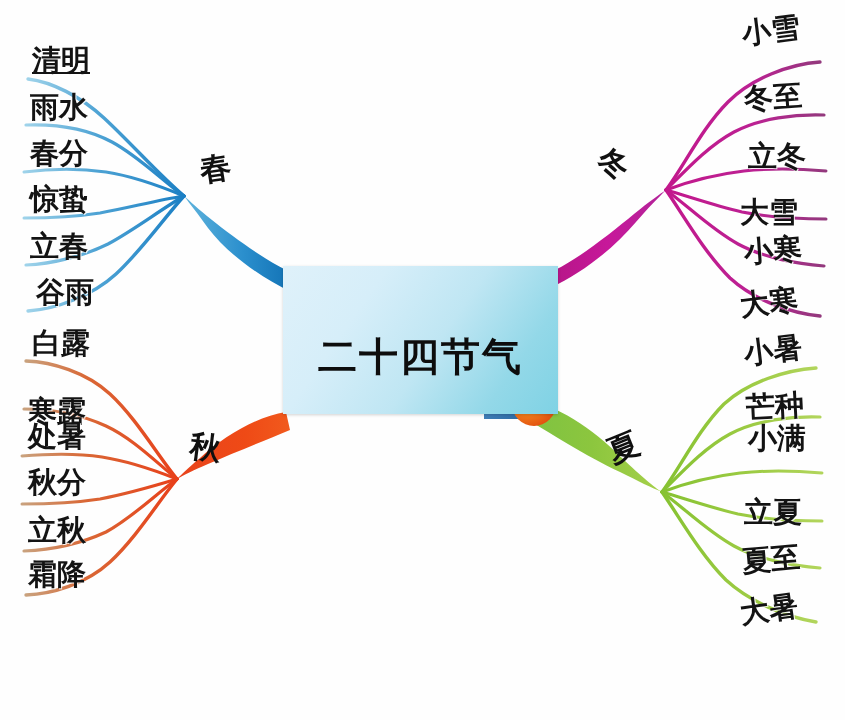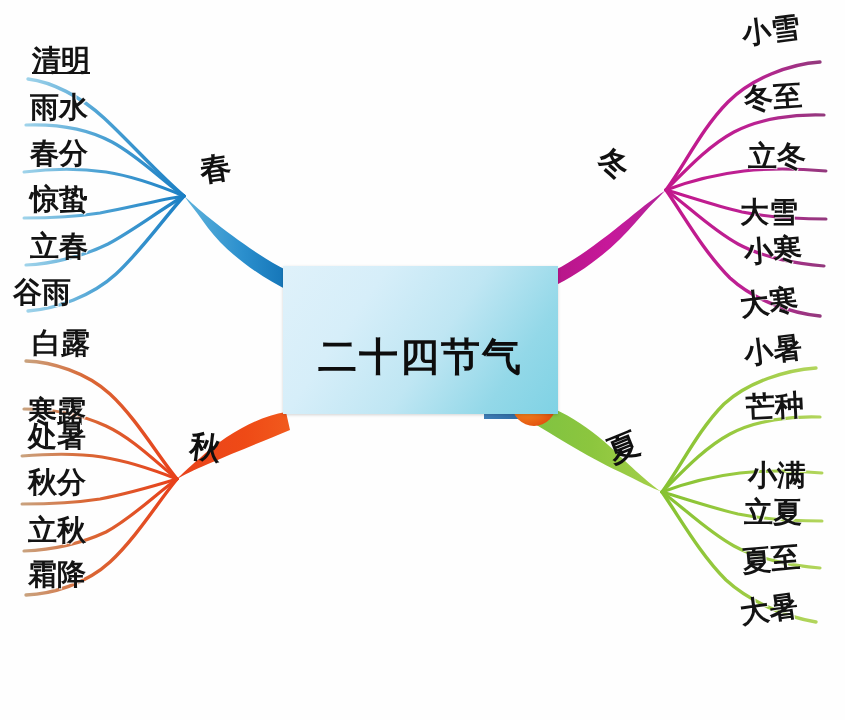--- a/index.html
+++ b/index.html
@@ -193,36 +193,36 @@
   <div class="branch-label" style="left:200px; top:153px; transform:rotate(-9deg);">春</div>
   <div class="branch-label" style="left:190px; top:432px; transform:rotate(7deg);">秋</div>
   <div class="branch-label" style="left:598px; top:148px; transform:rotate(16deg);">冬</div>
   <div class="branch-label" style="left:608px; top:432px; transform:rotate(-22deg);">夏</div>
 
   <div class="leaf-label" style="left:32px; top:46px;text-decoration:underline;">清明</div>
   <div class="leaf-label" style="left:30px; top:93px;">雨水</div>
   <div class="leaf-label" style="left:30px; top:139px;">春分</div>
   <div class="leaf-label" style="left:30px; top:185px;text-align:right;">惊蛰</div>
   <div class="leaf-label" style="left:30px; top:232px;">立春</div>
-  <div class="leaf-label" style="left:13px; top:278px;">谷雨</div>
+  <div class="leaf-label" style="left:36px; top:278px;">谷雨</div>
 
   <div class="leaf-label" style="left:32px; top:329px;">白露</div>
   <div class="leaf-label" style="left:28px; top:376px;margin-top:21px;">寒露</div>
   <div class="leaf-label" style="left:28px; top:422px;">处暑</div>
   <div class="leaf-label" style="left:28px; top:468px;">秋分</div>
   <div class="leaf-label" style="left:28px; top:516px;text-align:right;">立秋</div>
   <div class="leaf-label" style="left:28px; top:560px;">霜降</div>
 
   <div class="leaf-label" style="left:742px; top:16px; transform:rotate(-7deg);">小雪</div>
   <div class="leaf-label" style="left:744px; top:83px; transform:rotate(-4deg);">冬至</div>
   <div class="leaf-label" style="left:748px; top:142px;">立冬</div>
   <div class="leaf-label" style="left:740px; top:188px;margin-top:10px;">大雪</div>
   <div class="leaf-label" style="left:744px; top:236px; transform:rotate(-4deg);">小寒</div>
   <div class="leaf-label" style="left:740px; top:288px; transform:rotate(-7deg);">大寒</div>
 
   <div class="leaf-label" style="left:744px; top:336px; transform:rotate(-7deg);">小暑</div>
   <div class="leaf-label" style="left:746px; top:392px; transform:rotate(-3deg);">芒种</div>
-  <div class="leaf-label" style="left:748px; top:463px;font-family:Liberation Mono, monospace;">小满</div>
+  <div class="leaf-label" style="left:748px; top:424px;">小满</div>
   <div class="leaf-label" style="left:744px; top:498px;">立夏</div>
   <div class="leaf-label" style="left:742px; top:545px; transform:rotate(-5deg);">夏至</div>
   <div class="leaf-label" style="left:740px; top:595px; transform:rotate(-8deg);">大暑</div>
 
 </div>
 
 </body></html>

